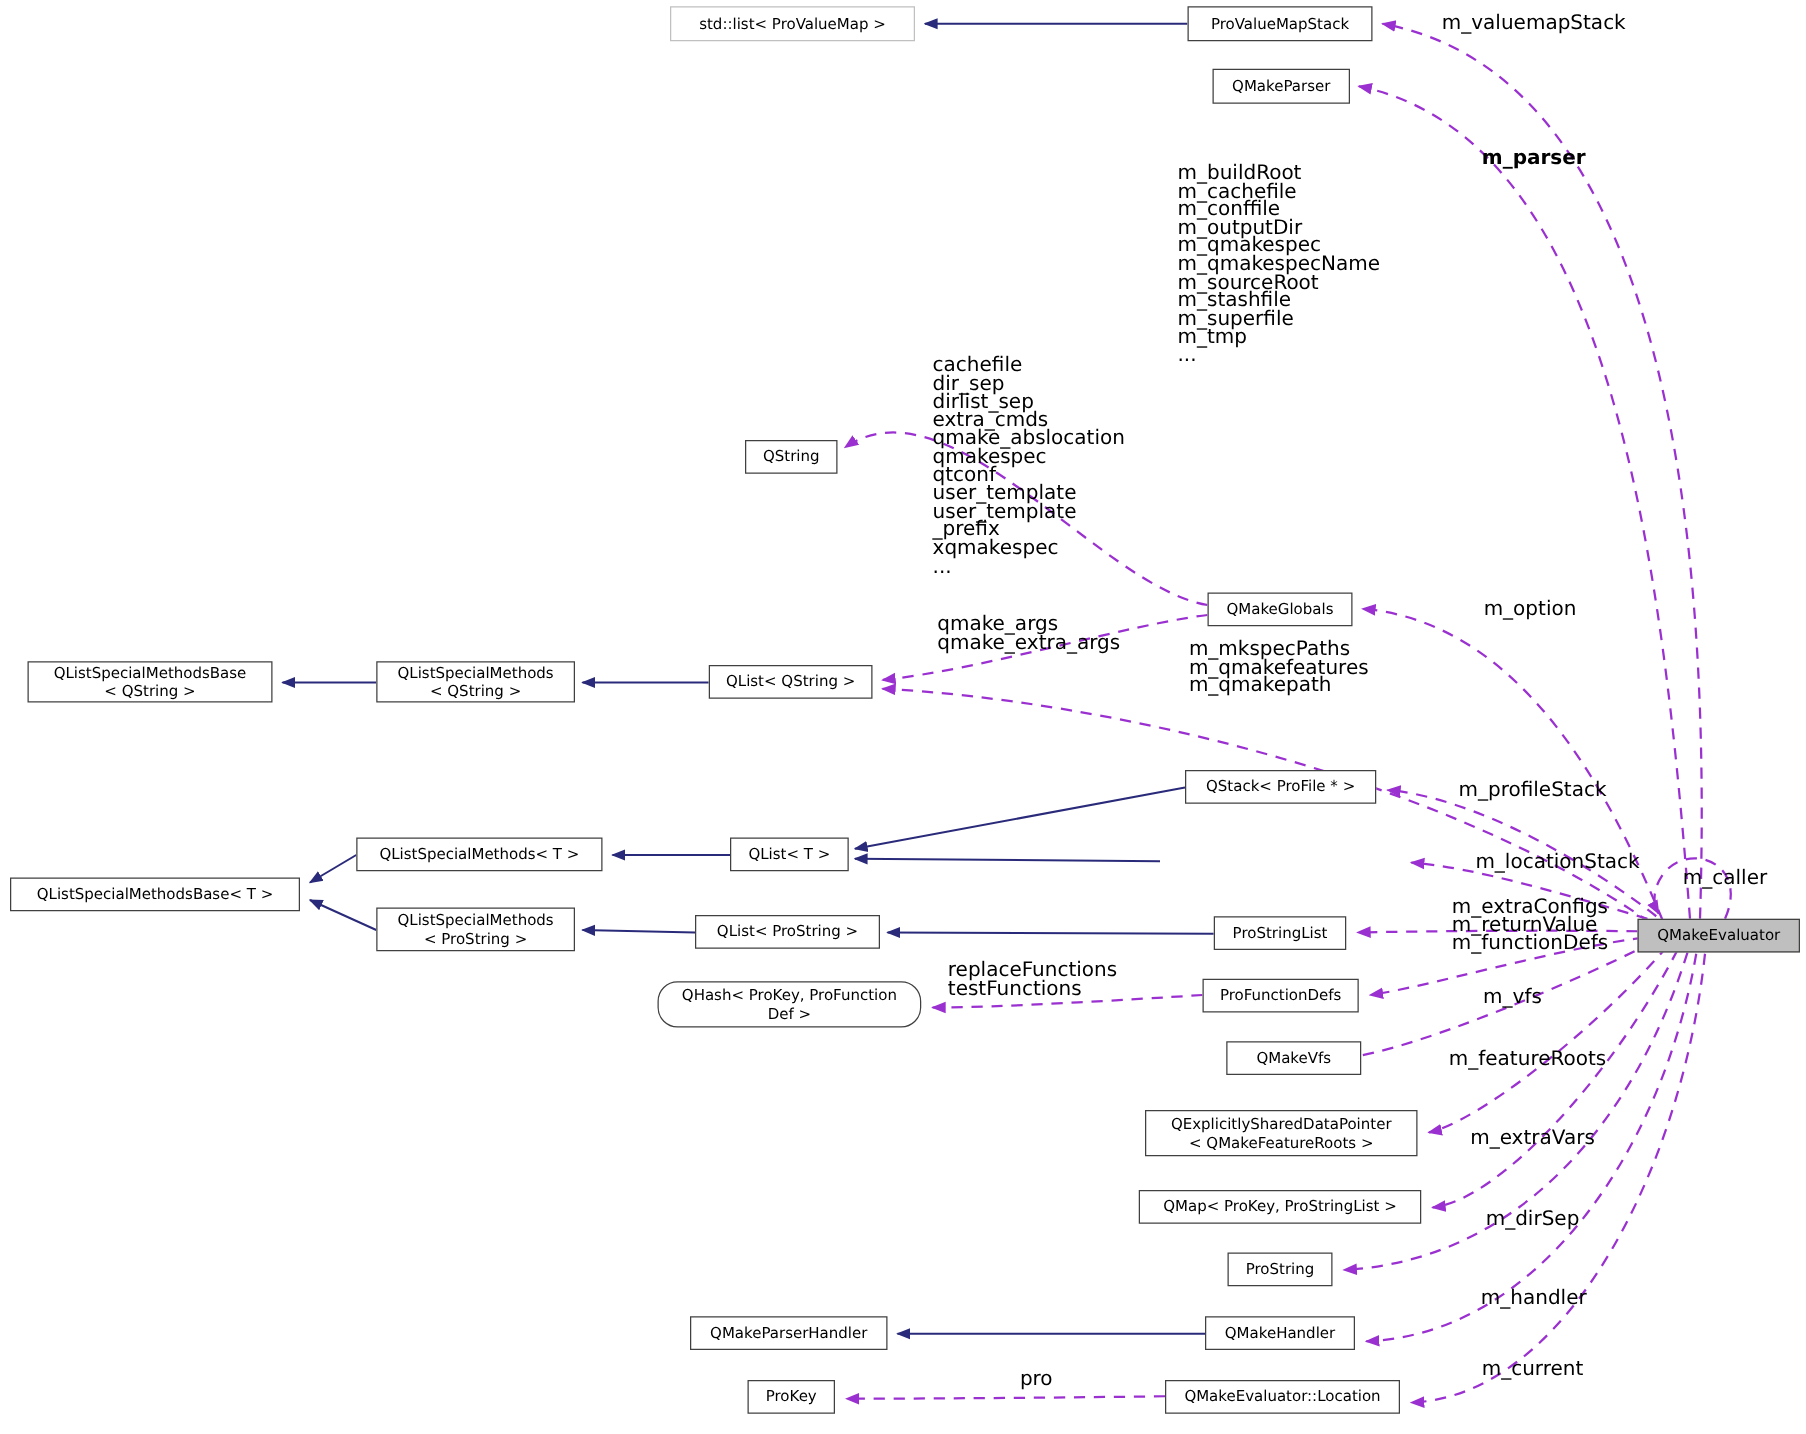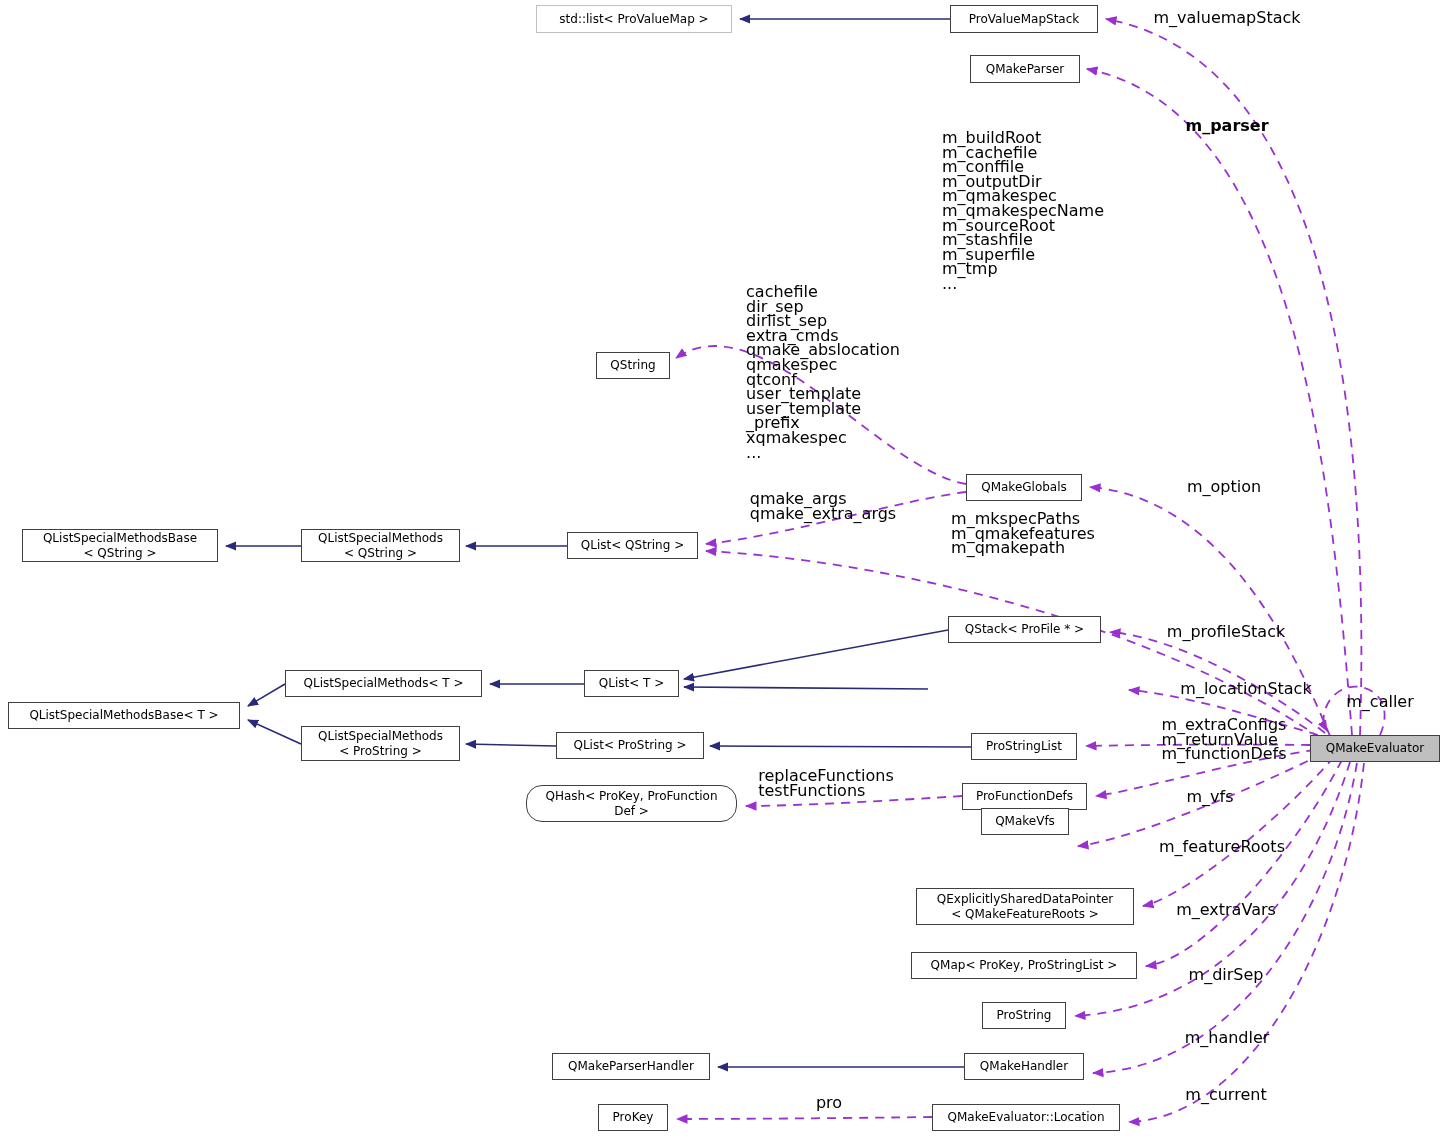--- a/index.html
+++ b/index.html
@@ -138,21 +138,21 @@
   <div class="node" style="left:8px;top:702px;width:232px;height:27px;">QListSpecialMethodsBase&lt; T &gt;</div>
   <div class="node" style="left:285px;top:670px;width:197px;height:27px;">QListSpecialMethods&lt; T &gt;</div>
   <div class="node" style="left:584px;top:670px;width:95px;height:27px;">QList&lt; T &gt;</div>
   <div class="node" style="left:301px;top:726px;width:159px;height:35px;">QListSpecialMethods
 &lt; ProString &gt;</div>
   <div class="node" style="left:556px;top:732px;width:148px;height:27px;">QList&lt; ProString &gt;</div>
   <div class="node" style="left:971px;top:733px;width:106px;height:27px;">ProStringList</div>
   <div class="node" style="left:526px;top:785px;width:211px;height:37px;border-radius:16px;">QHash&lt; ProKey, ProFunction
 Def &gt;</div>
   <div class="node" style="left:962px;top:783px;width:125px;height:27px;">ProFunctionDefs</div>
-  <div class="node" style="left:981px;top:808px;width:88px;height:27px;">QMakeVfs</div>
+  <div class="node" style="left:981px;top:833px;width:108px;height:27px;">QMakeVfs</div>
   <div class="node" style="left:916px;top:888px;width:218px;height:37px;">QExplicitlySharedDataPointer
 &lt; QMakeFeatureRoots &gt;</div>
   <div class="node" style="left:911px;top:952px;width:226px;height:27px;">QMap&lt; ProKey, ProStringList &gt;</div>
   <div class="node" style="left:982px;top:1002px;width:84px;height:27px;">ProString</div>
   <div class="node" style="left:552px;top:1053px;width:158px;height:27px;">QMakeParserHandler</div>
   <div class="node" style="left:964px;top:1053px;width:120px;height:27px;">QMakeHandler</div>
   <div class="node" style="left:598px;top:1104px;width:70px;height:27px;">ProKey</div>
   <div class="node" style="left:932px;top:1104px;width:188px;height:27px;">QMakeEvaluator::Location</div>
   <div class="node current" style="left:1310px;top:735px;width:130px;height:27px;">QMakeEvaluator</div>
 

